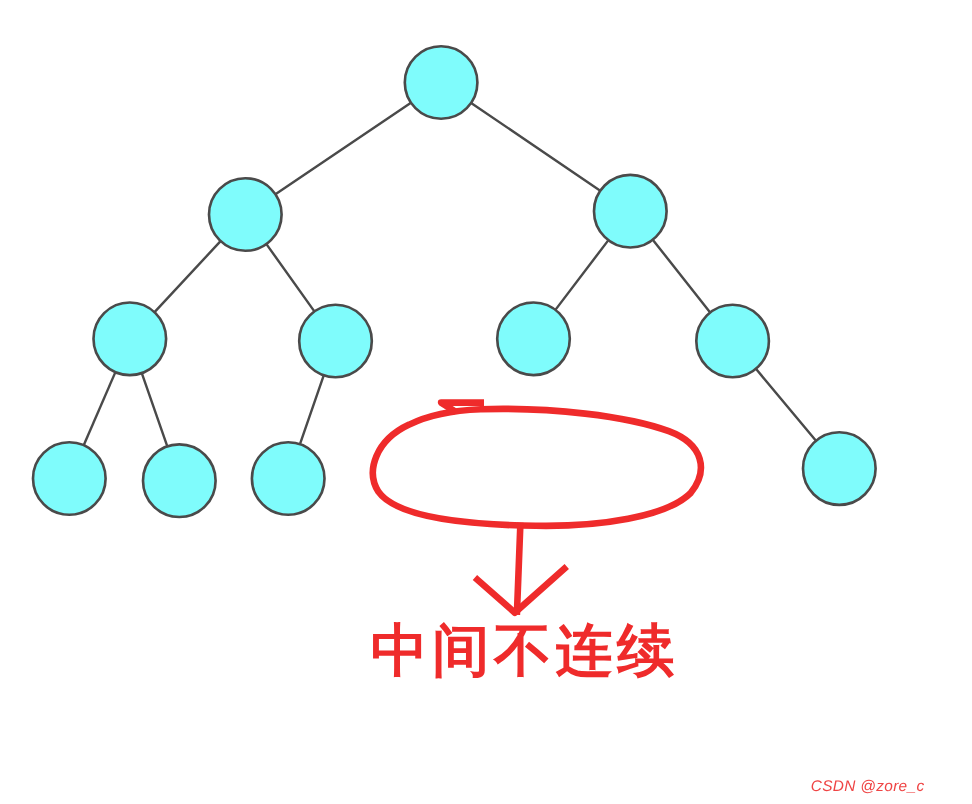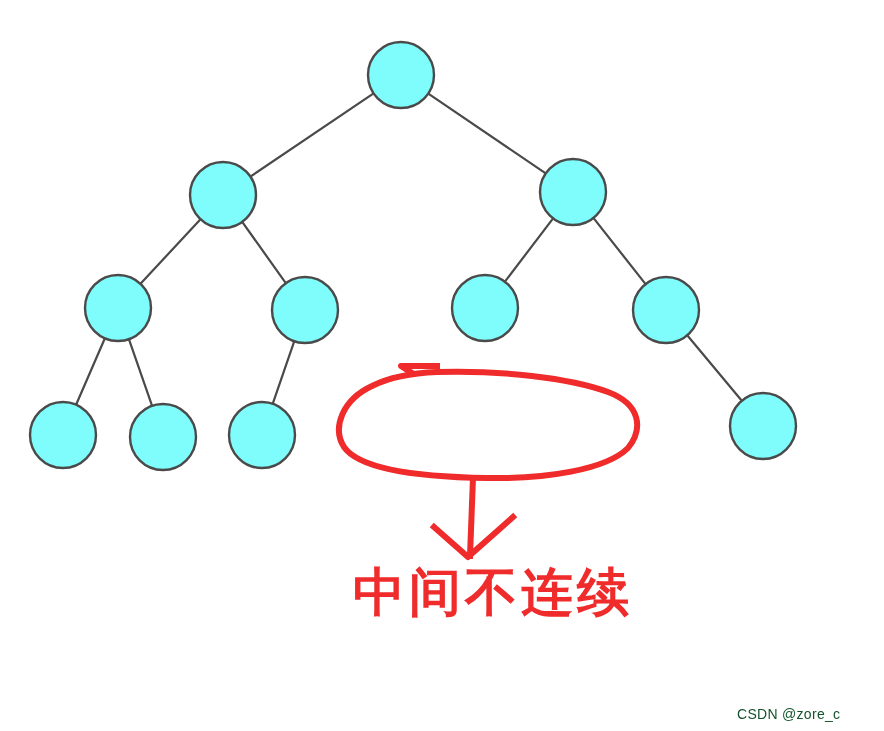--- a/index.html
+++ b/index.html
@@ -20,41 +20,42 @@
   #tree-svg {
     position: absolute;
     left: 0;
     top: 0;
     width: 884px;
     height: 731px;
     display: block;
   }
   .annotation-text {
     position: absolute;
-    left: 338px;
+    left: 322px;
     top: 563px;
     width: 310px;
     text-align: center;
     font-family: "DejaVu Sans", sans-serif;
     font-size: 52px;
     font-weight: 600;
     letter-spacing: 4px;
     line-height: 1.15;
     white-space: nowrap;
     color: #ef2b2b;
   }
   .watermark {
     position: absolute;
     left: 737px;
     top: 706px;
     font-family: "Liberation Sans", sans-serif;
     font-size: 14px;
-    color: #14532d;
+    color: #ef4444;
     white-space: nowrap;
     letter-spacing: 0.3px;
+    font-style: italic;
   }
 </style>
 </head>
 <body>
 
 <div id="canvas">
 
   <svg id="tree-svg" viewBox="0 0 884 731" xmlns="http://www.w3.org/2000/svg">
 
     <g fill="none" stroke="#4a4a4a" stroke-width="2.2" stroke-linecap="round">

